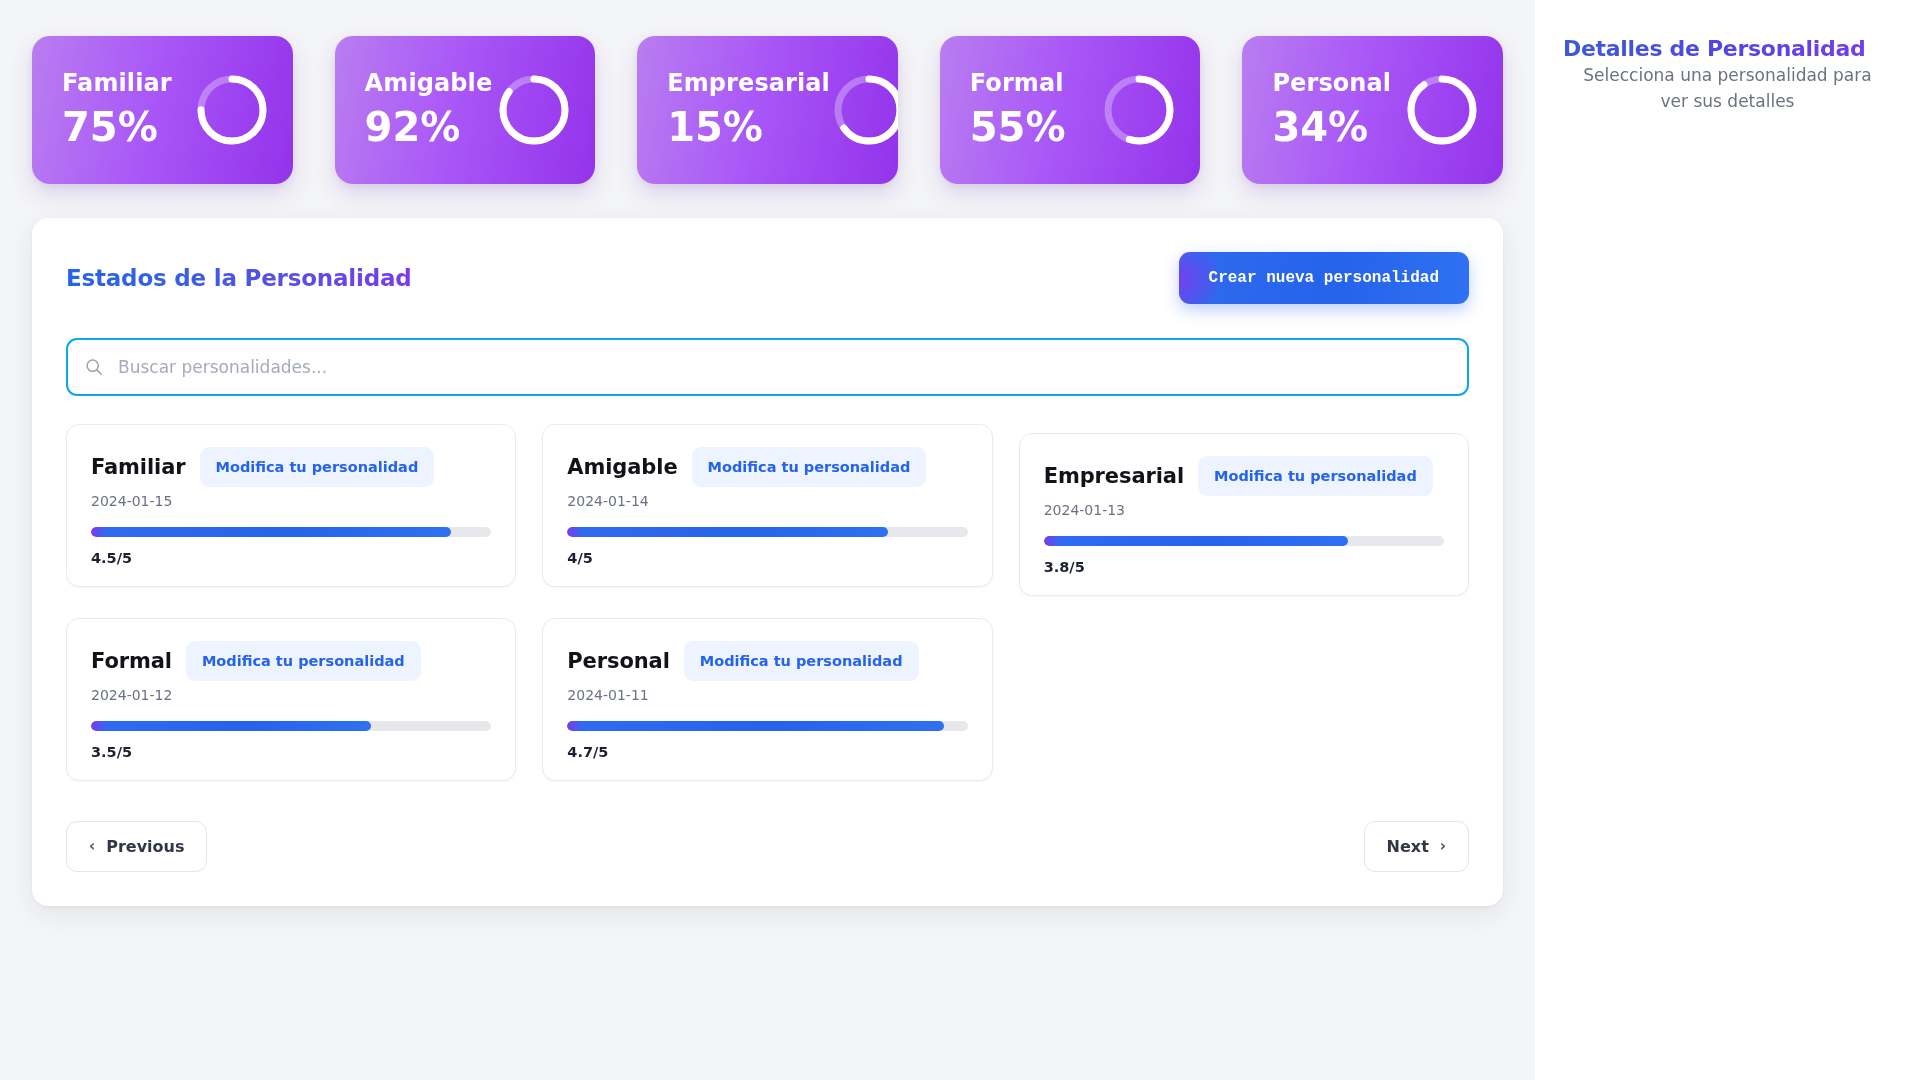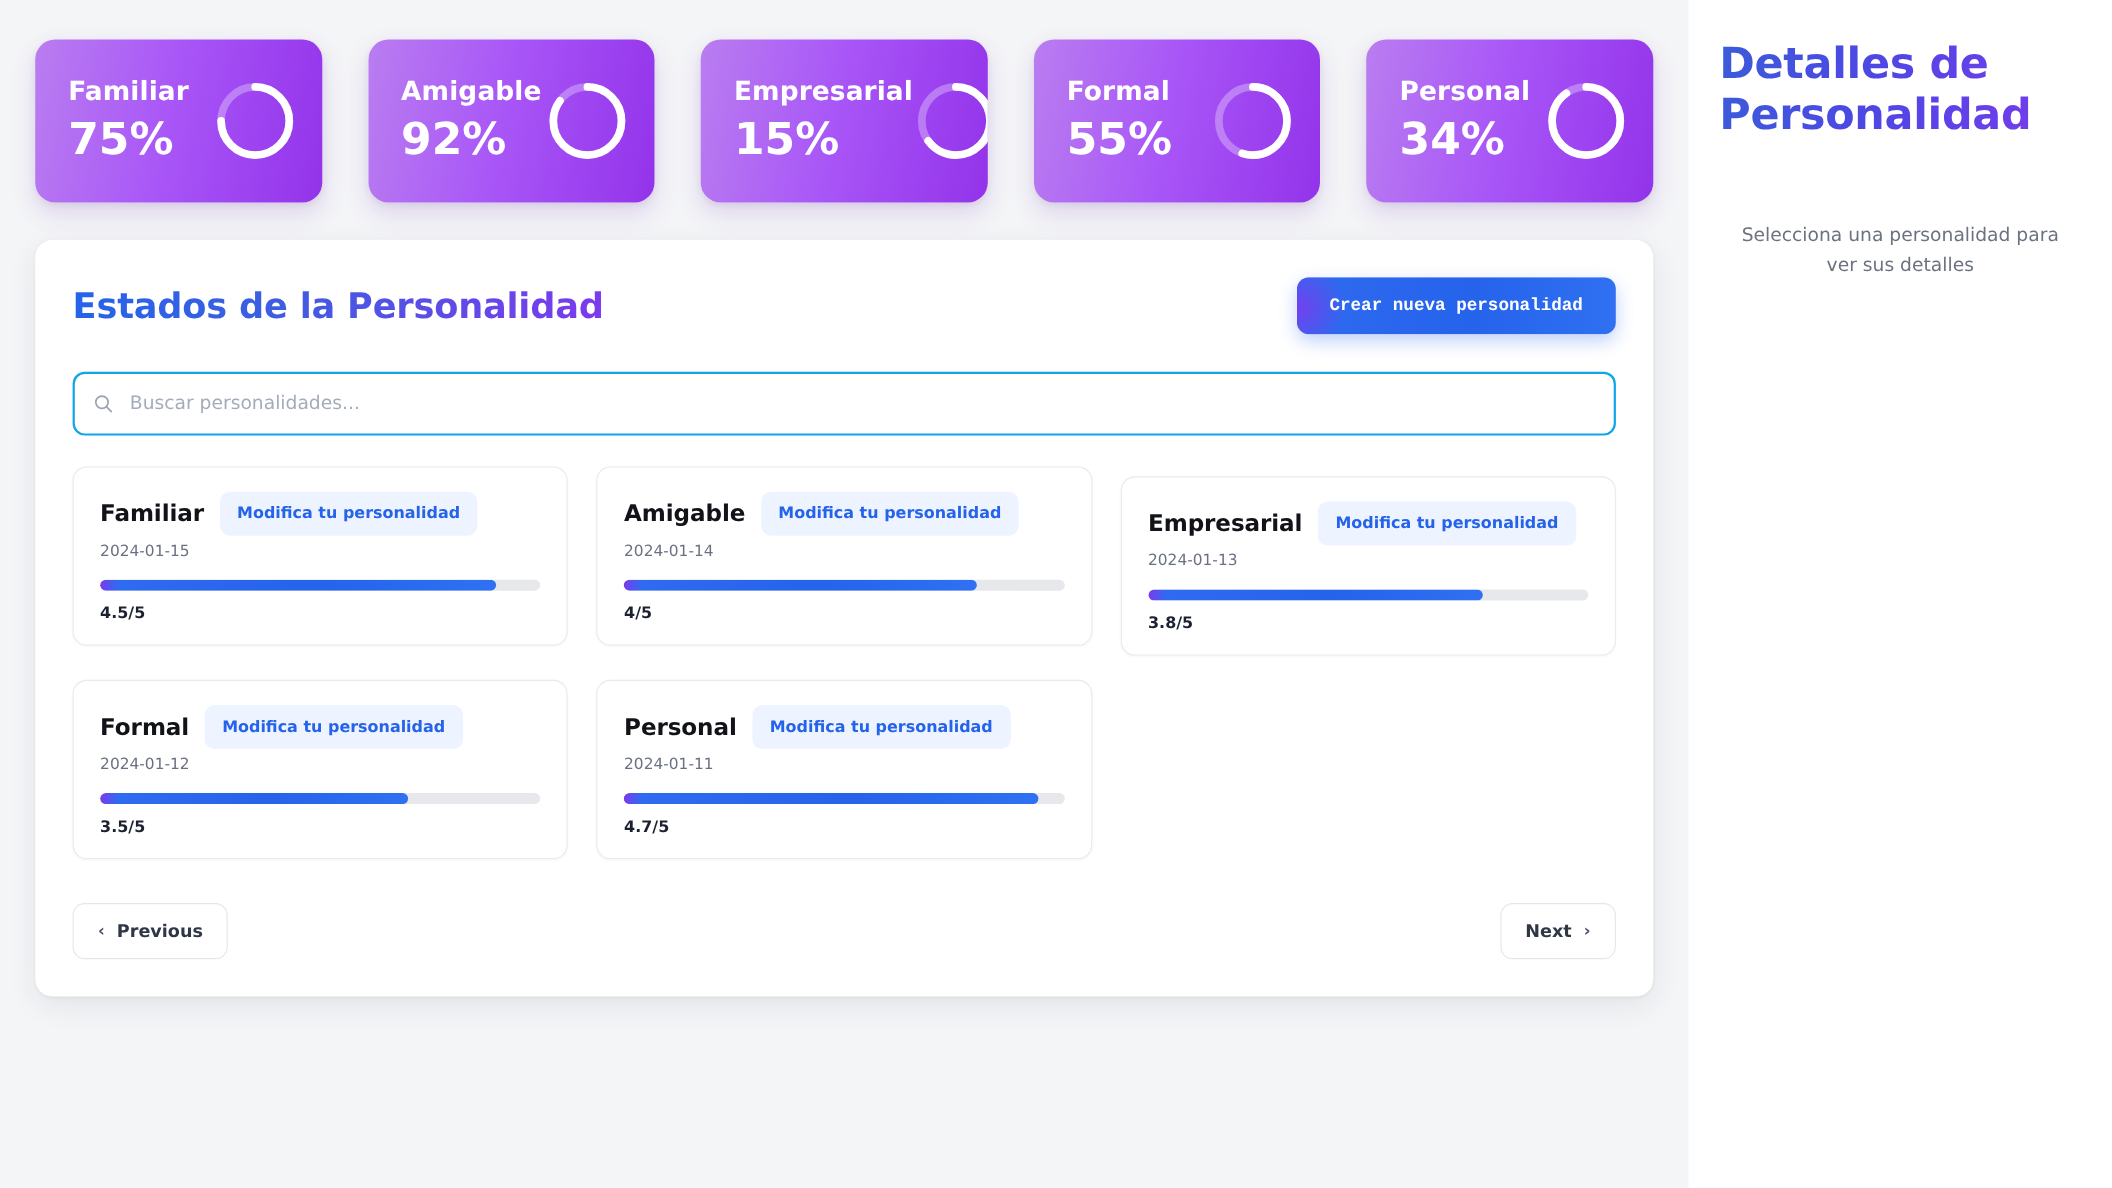--- a/index.html
+++ b/index.html
@@ -76,21 +76,21 @@
     padding: 34px 34px 34px 34px;
     min-height: 670px;
   }
   .panel-head {
     display: flex;
     align-items: center;
     justify-content: space-between;
     margin-bottom: 34px;
   }
   .panel-title {
-    font-size: 32px;
+    font-size: 23px;
     font-weight: 700;
     background: linear-gradient(90deg, #2563eb 0%, #3b5fe0 35%, #7c3aed 100%);
     -webkit-background-clip: text;
     background-clip: text;
     color: transparent;
     -webkit-text-fill-color: transparent;
     letter-spacing: -.2px;
   }
   .create-btn {
     border: none;
@@ -222,32 +222,31 @@
   .chev { font-size: 15px; color: #4a5264; line-height: 1; }
 
   
   .side-col {
     width: 385px;
     height: 1080px;
     background: #ffffff;
     padding: 36px 28px 0 28px;
   }
   .side-title {
-    font-size: 39px;
+    font-size: 22px;
     font-weight: 700;
     line-height: 1.17;
     background: linear-gradient(100deg, #3b5bd9 0%, #4f46e5 45%, #7c3aed 100%);
     -webkit-background-clip: text;
     background-clip: text;
     color: transparent;
     -webkit-text-fill-color: transparent;
     letter-spacing: -.3px;
   }
   .side-empty {
-    margin-top: 74px;
     text-align: center;
     font-size: 17px;
     line-height: 1.55;
     color: #6b7280;
     padding: 0 6px;
   }
 </style>
 </head>
 <body>
 

